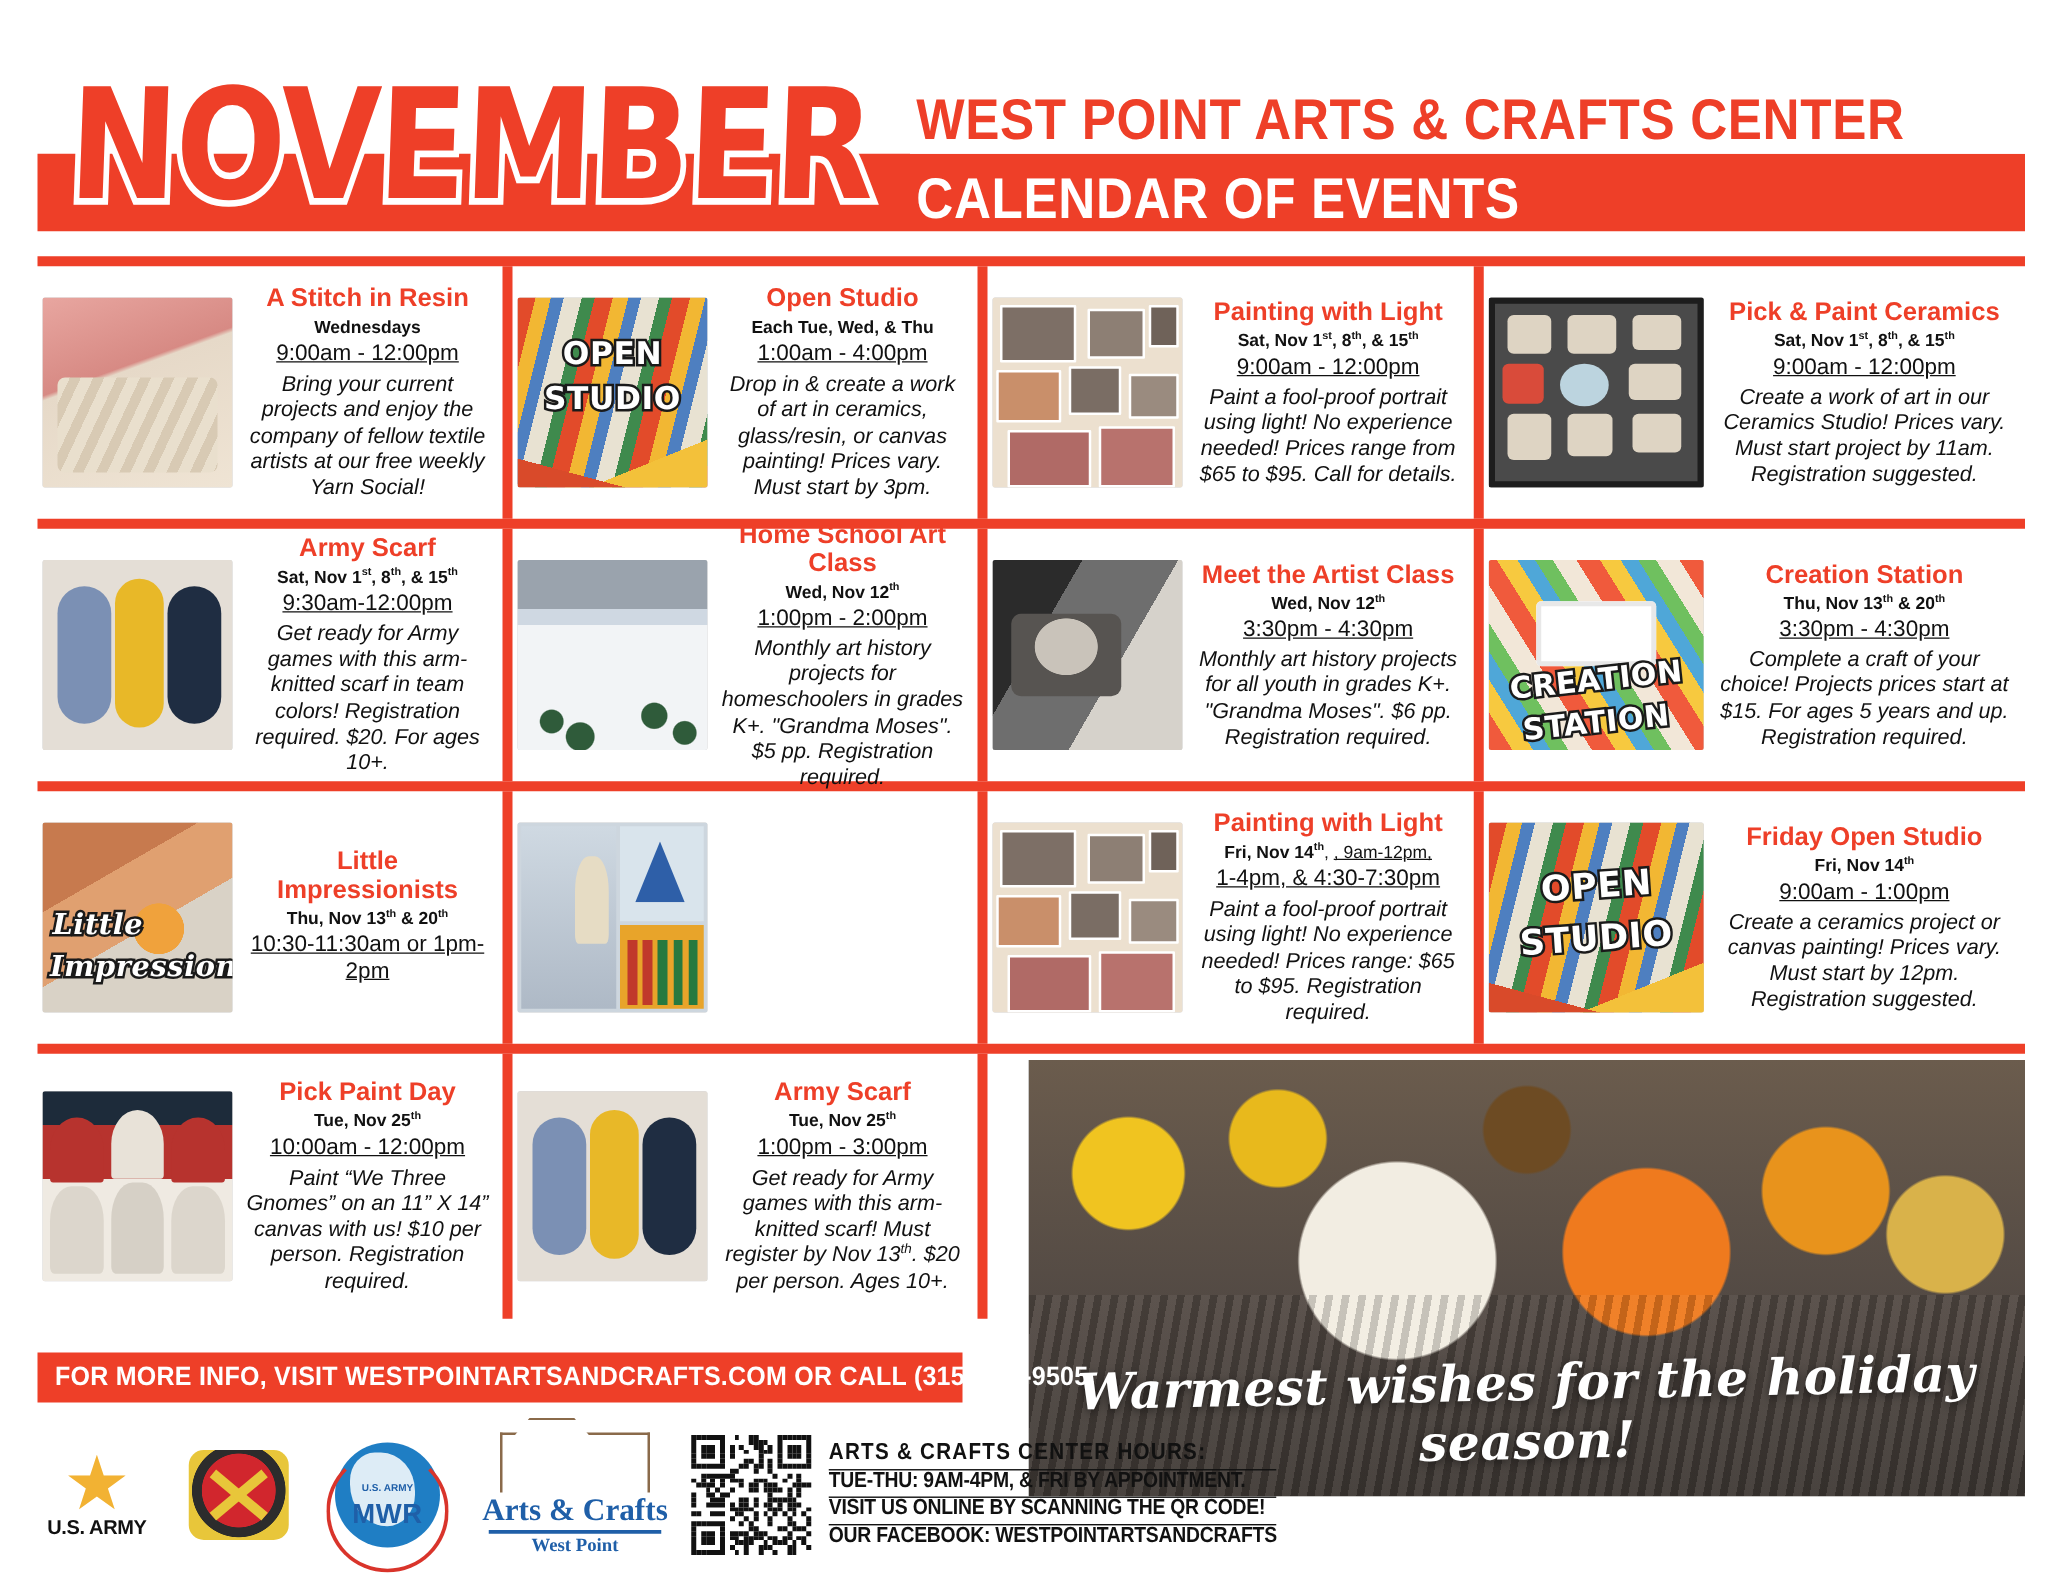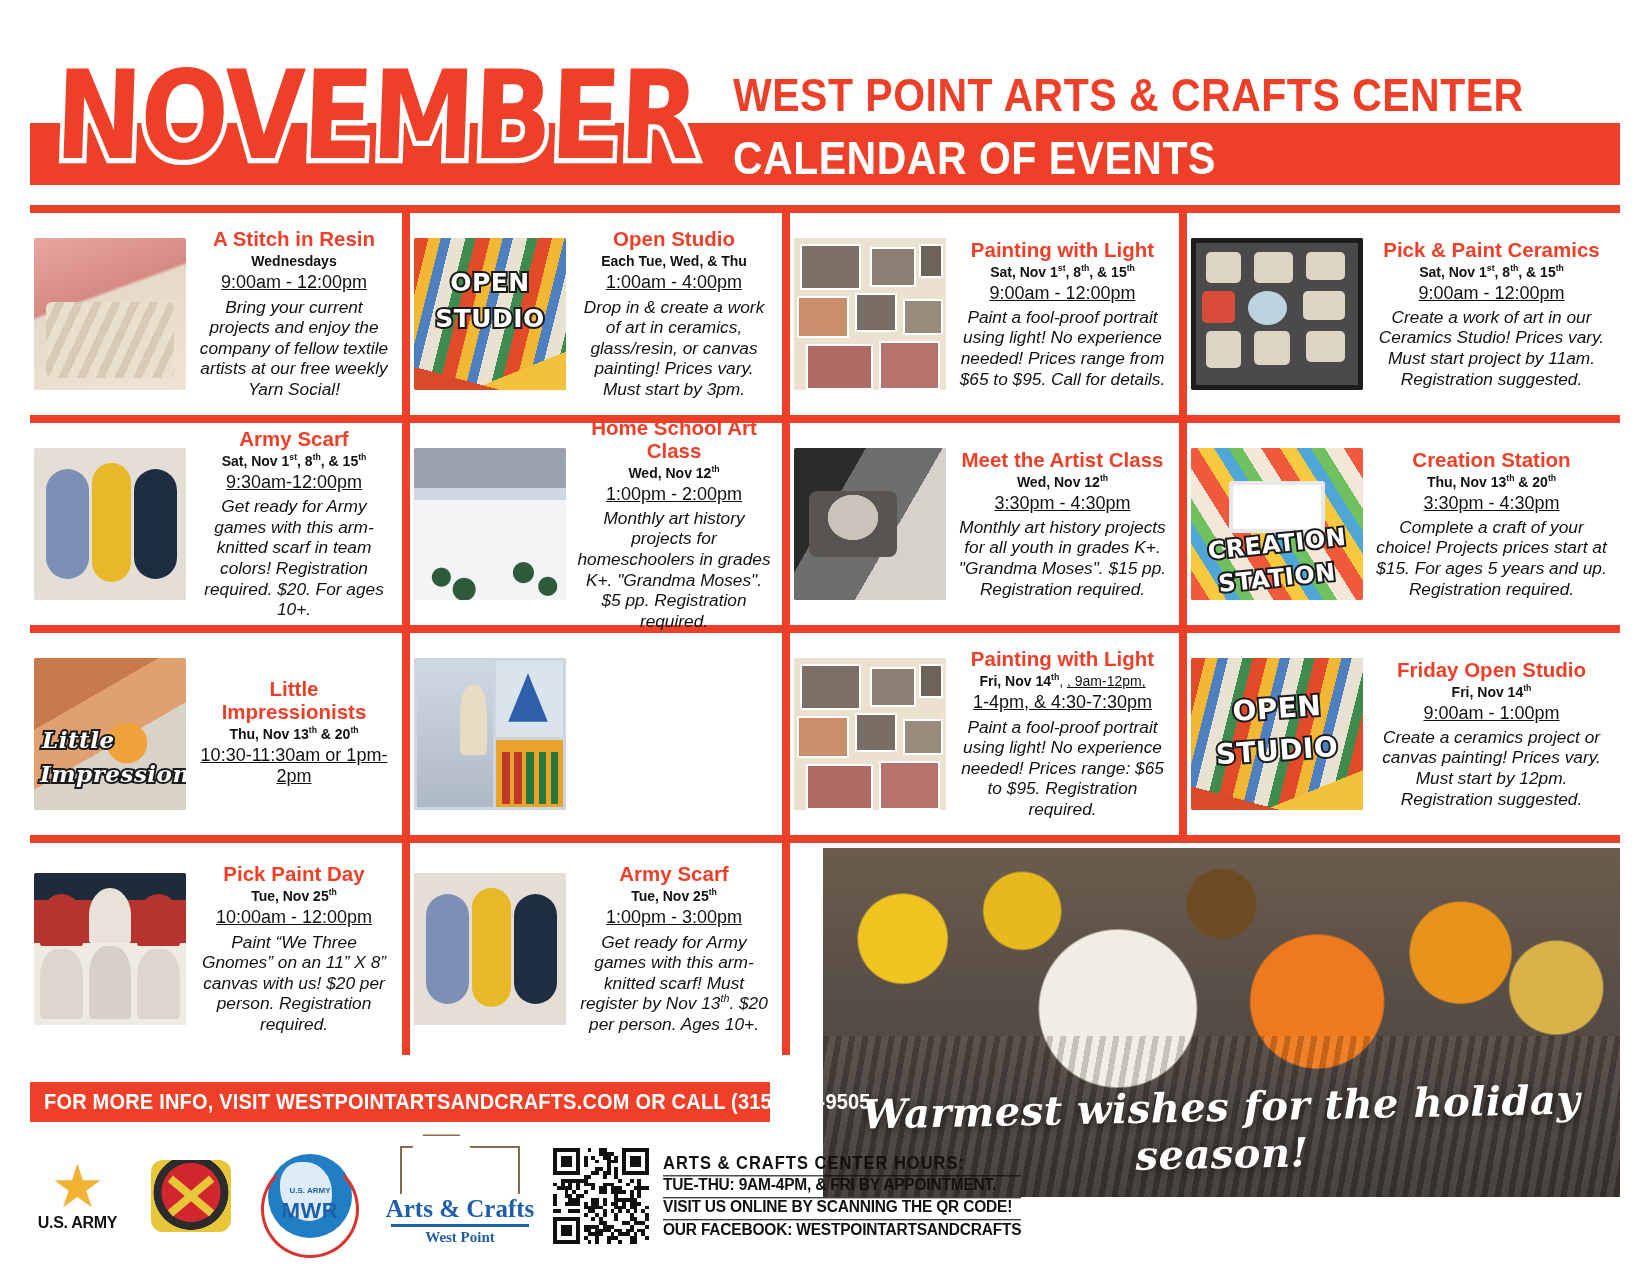--- a/index.html
+++ b/index.html
@@ -421,21 +421,21 @@
       <div class="cell cellC">
         <div class="thumb">
             <div class="ph t-bw"></div>
           </div>
         <div class="txt">
           <div class="ev-title">Meet the Artist Class</div>
           <div class="ev-date">
             <span>Wed, Nov 12</span><sup>th</sup>
           </div>
           <div class="ev-time"><u>3:30pm - 4:30pm</u></div>
-          <div class="ev-desc">Monthly art history projects for all youth in grades K+. "Grandma Moses". $15 pp. Registration required.</div>
+          <div class="ev-desc">Monthly art history projects for all youth in grades K+. "Grandma Moses". $6 pp. Registration required.</div>
         </div>
       </div>
       <div class="vline"></div>
       <div class="cell cellD">
         <div class="thumb wide">
           <div class="ph t-create"></div>
           <div class="ov-text" style="top:82px;font-size:24px;transform:rotate(-6deg);">CREATION</div>
           <div class="ov-text" style="top:116px;font-size:24px;transform:rotate(-6deg);">STATION</div>
         </div>
         <div class="txt">
@@ -537,21 +537,21 @@
             <i style="left:36%;top:48%;width:28%;height:48%;background:#d6d0c6;border-radius:40% 40% 8% 8%;"></i>
             <i style="left:68%;top:50%;width:28%;height:46%;background:#dcd6cc;border-radius:40% 40% 8% 8%;"></i>
           </div>
         </div>
         <div class="txt">
           <div class="ev-title">Pick Paint Day</div>
           <div class="ev-date">
             <span>Tue, Nov 25</span><sup>th</sup>
           </div>
           <div class="ev-time"><u>10:00am - 12:00pm</u></div>
-          <div class="ev-desc">Paint “We Three Gnomes” on an 11” X 8” canvas with us! $20 per person. Registration required.</div>
+          <div class="ev-desc">Paint “We Three Gnomes” on an 11” X 14” canvas with us! $10 per person. Registration required.</div>
         </div>
       </div>
       <div class="vline"></div>
       <div class="cell cellB">
         <div class="thumb">
           <div class="ph t-scarf">
             <i style="left:8%;top:14%;width:28%;height:72%;background:#7b90b4;"></i>
             <i style="left:38%;top:10%;width:26%;height:78%;background:#e8b828;"></i>
             <i style="left:66%;top:14%;width:28%;height:72%;background:#1f2d42;"></i>
           </div>

